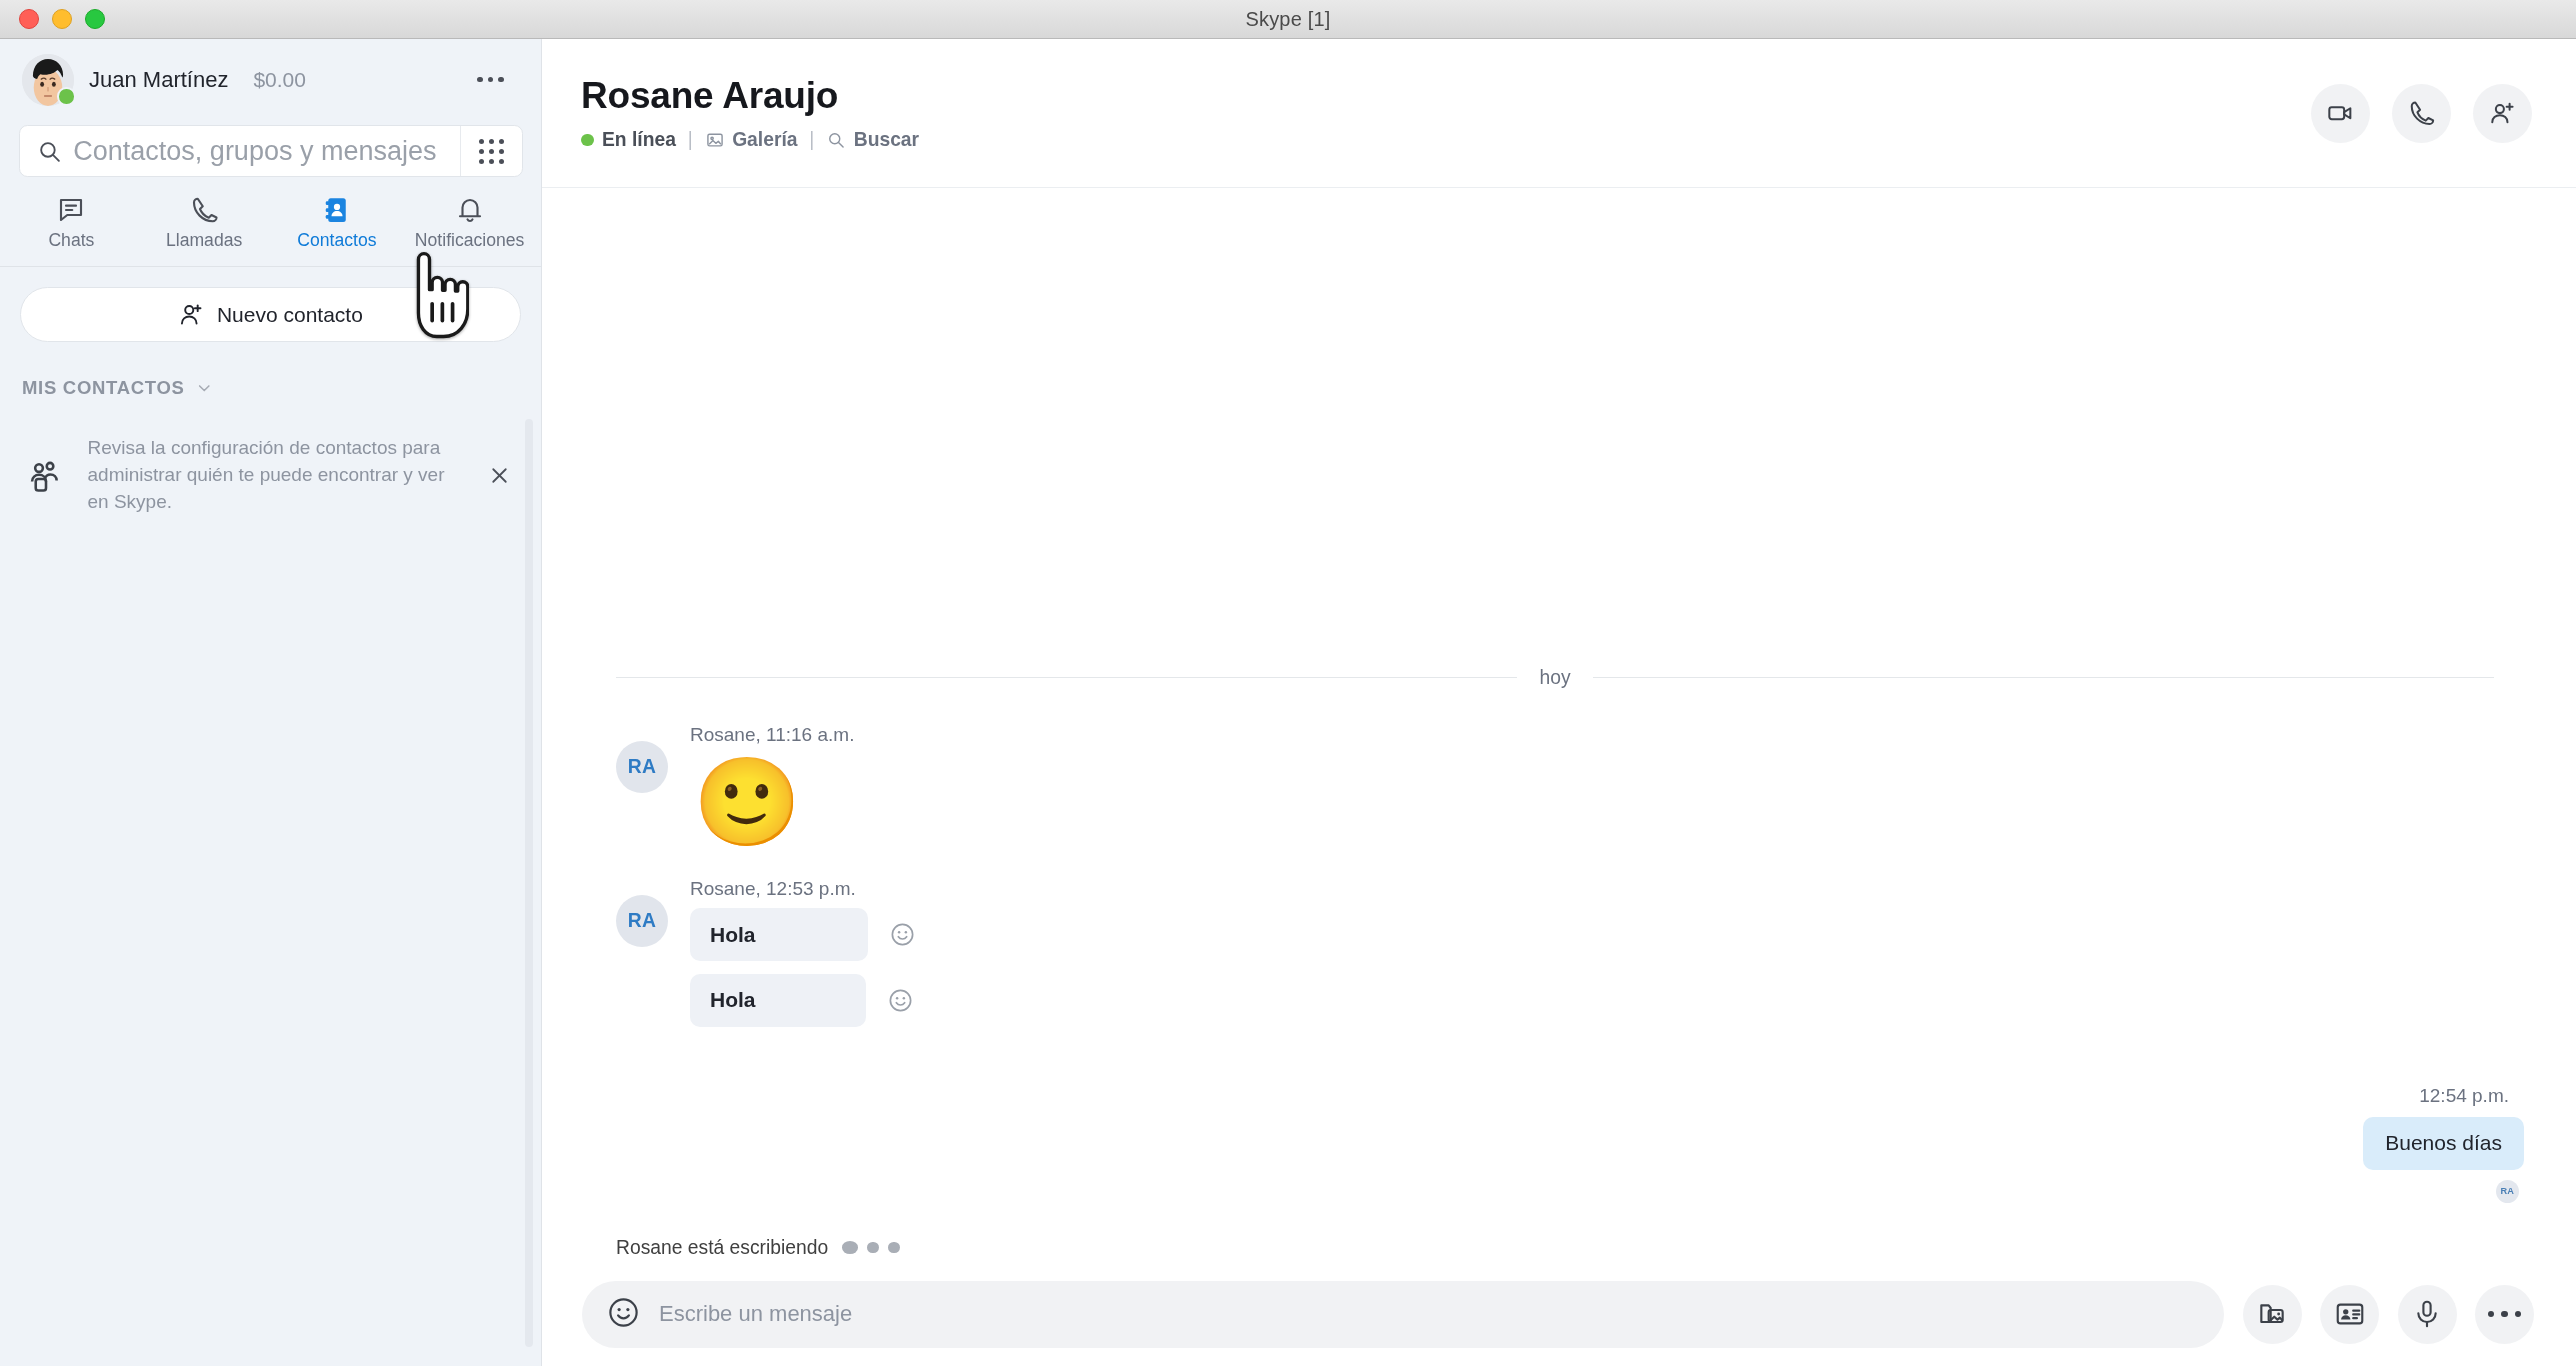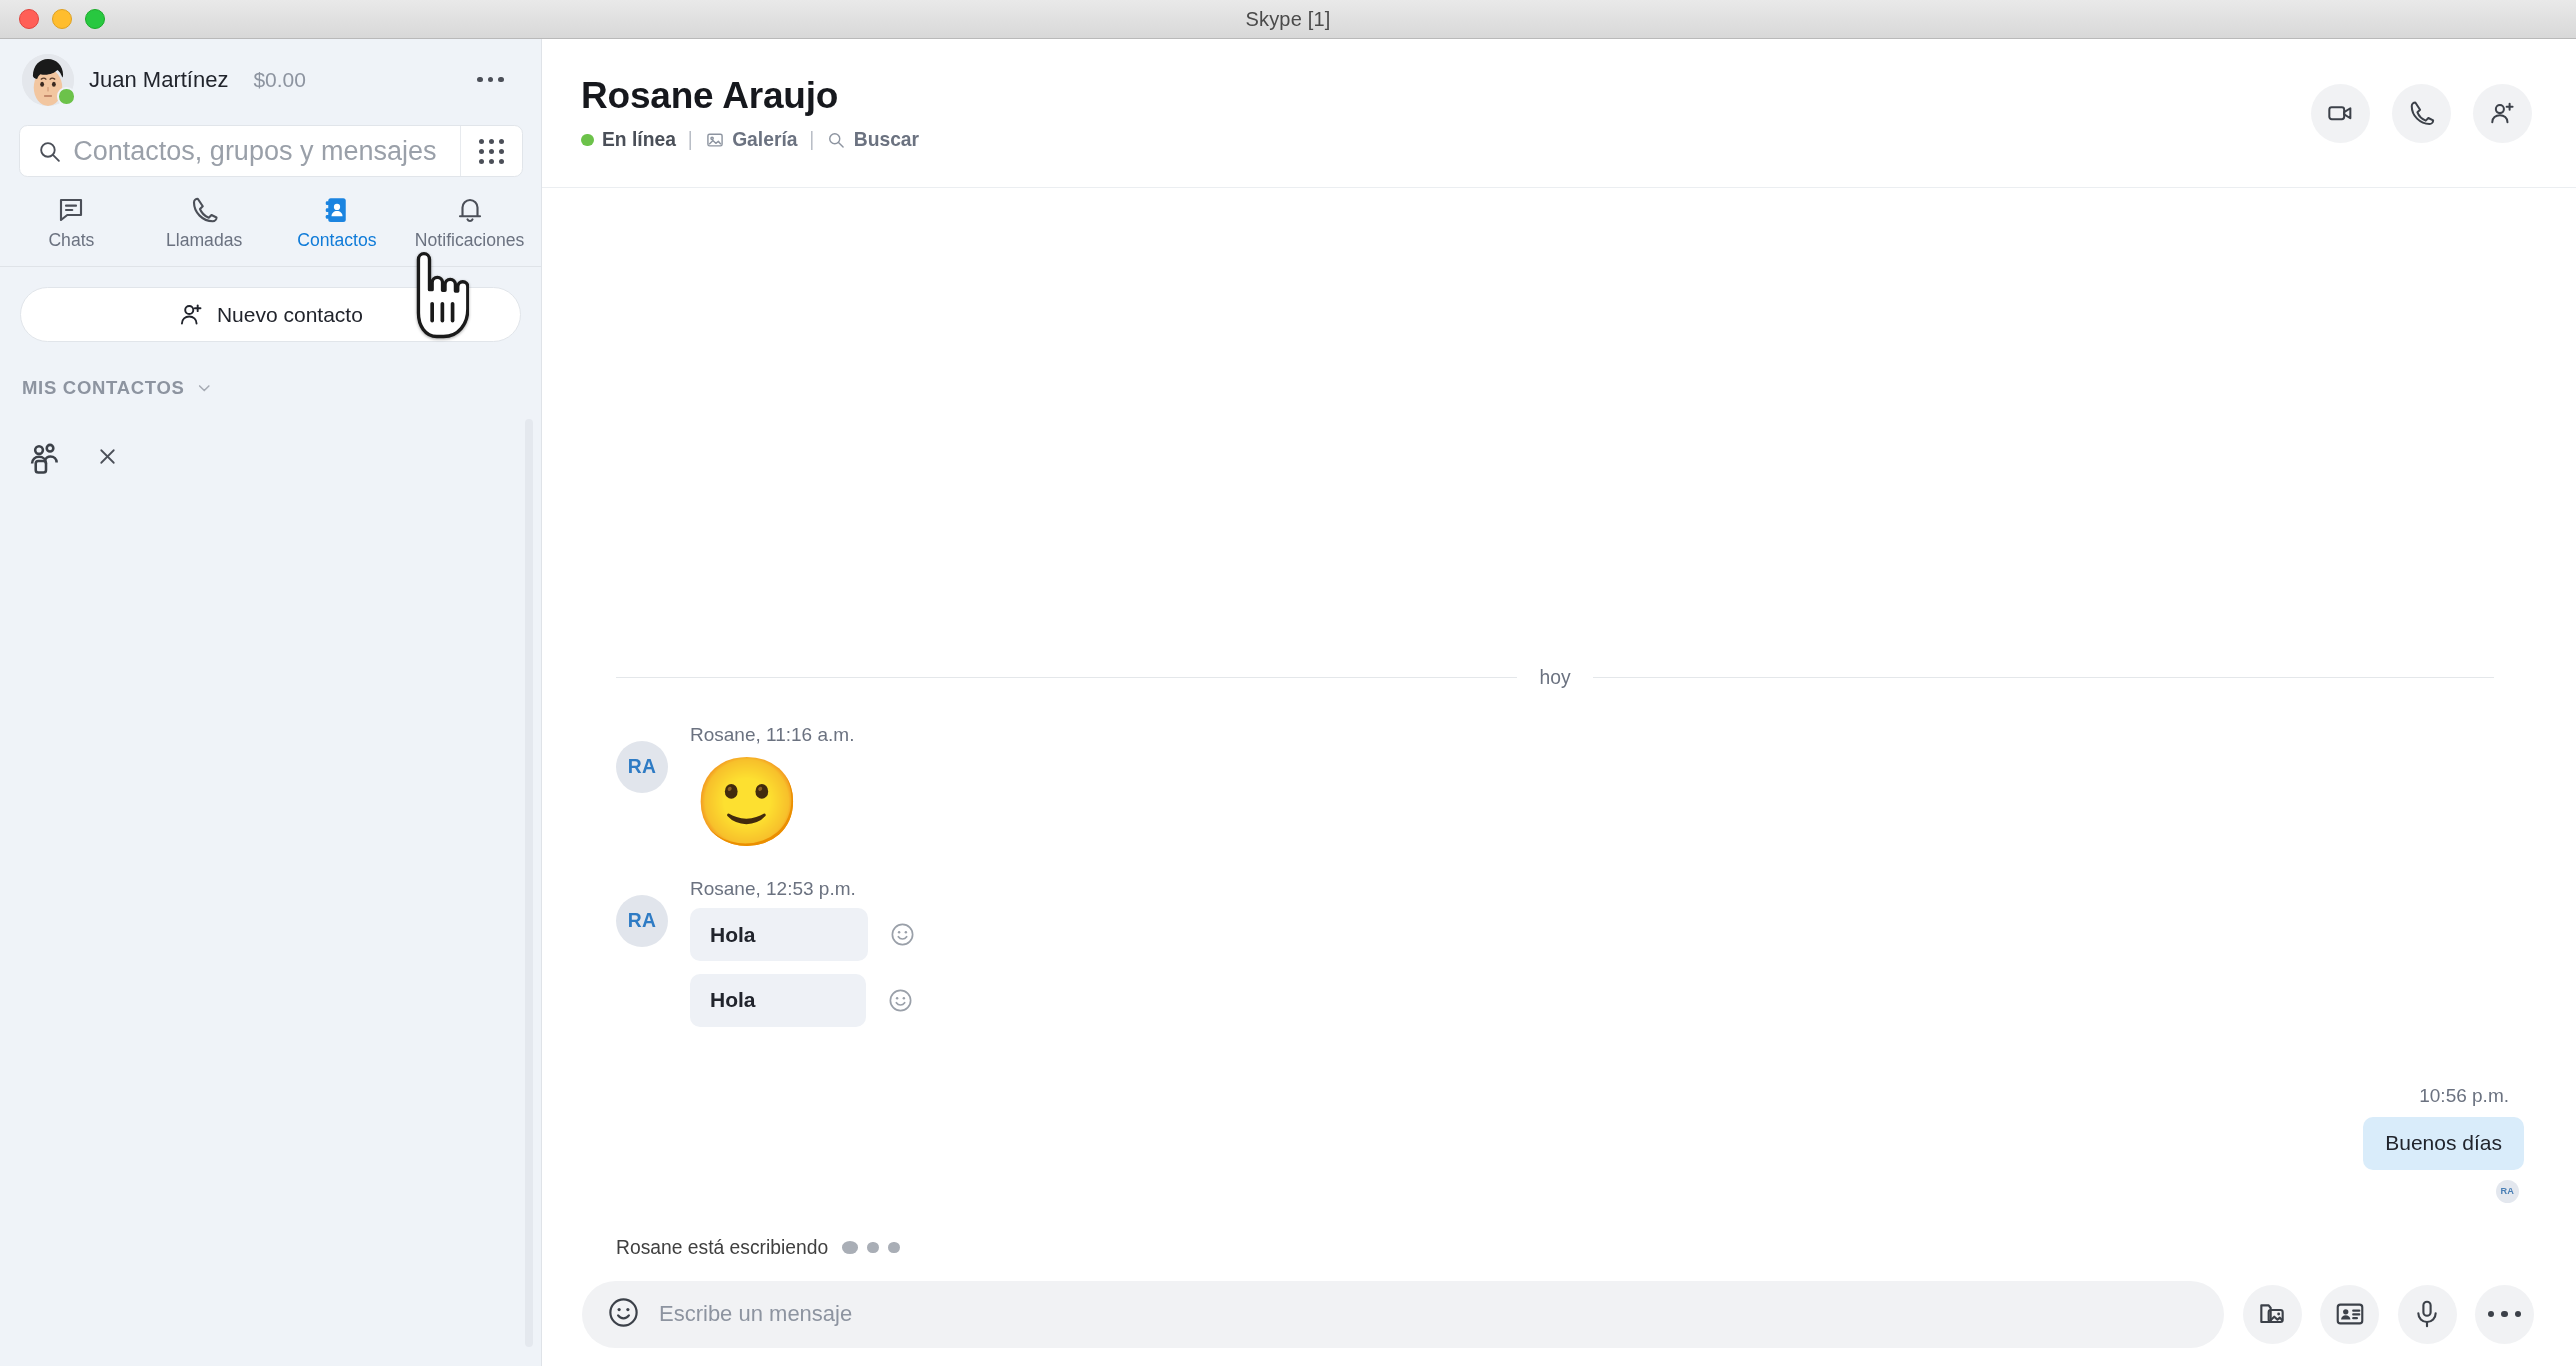--- a/index.html
+++ b/index.html
@@ -462,20 +462,21 @@
       <div class="info-card">
         <span class="info-ico">
           <svg width="44" height="44" viewBox="0 0 24 24" fill="none" stroke="#3c4149" stroke-width="1.4">
             <circle cx="8.2" cy="8.2" r="2.1"></circle>
             <path d="M4.4 15.5c0-2.2 1.7-3.6 3.8-3.6s3.8 1.4 3.8 3.6"></path>
             <circle cx="14.2" cy="7.2" r="1.8"></circle>
             <path d="M11.4 13.8c.5-1.3 1.7-2.1 3-2.1 2 0 3.4 1.3 3.4 3.3"></path>
             <rect x="6.4" y="14.2" width="5.6" height="6.3" rx="1.4"></rect>
           </svg>
         </span>
+        <div class="info-text">Revisa la configuración de contactos para administrar quién te puede encontrar y ver en Skype.</div>
         <div class="info-close">
           <svg width="25" height="25" viewBox="0 0 24 24" fill="none" stroke="#4b4f58" stroke-width="1.7">
             <line x1="6" y1="6" x2="18" y2="18" stroke-linecap="round"></line>
             <line x1="18" y1="6" x2="6" y2="18" stroke-linecap="round"></line>
           </svg>
         </div>
       </div>
 
       <div class="sidebar-scrollbar"></div>
     </div>
@@ -575,21 +576,21 @@
                   <circle cx="9" cy="10" r="1.1" fill="#9aa0a9" stroke="none"></circle>
                   <circle cx="15" cy="10" r="1.1" fill="#9aa0a9" stroke="none"></circle>
                   <path d="M8.3 14c1 1.4 2.3 2 3.7 2s2.7-.6 3.7-2" stroke-linecap="round"></path>
                 </svg>
               </div>
             </div>
           </div>
         </div>
 
         <div class="msg-out">
-          <div class="time">10:56 p.m.</div>
+          <div class="time">12:54 p.m.</div>
           <div class="bubble-out">Buenos días</div>
           <div class="read-receipt">RA</div>
         </div>
 
         <div class="typing-row">
           <span>Rosane está escribiendo</span>
           <span class="typing-dots">
             <i></i>
               <i></i>
               <i></i>

